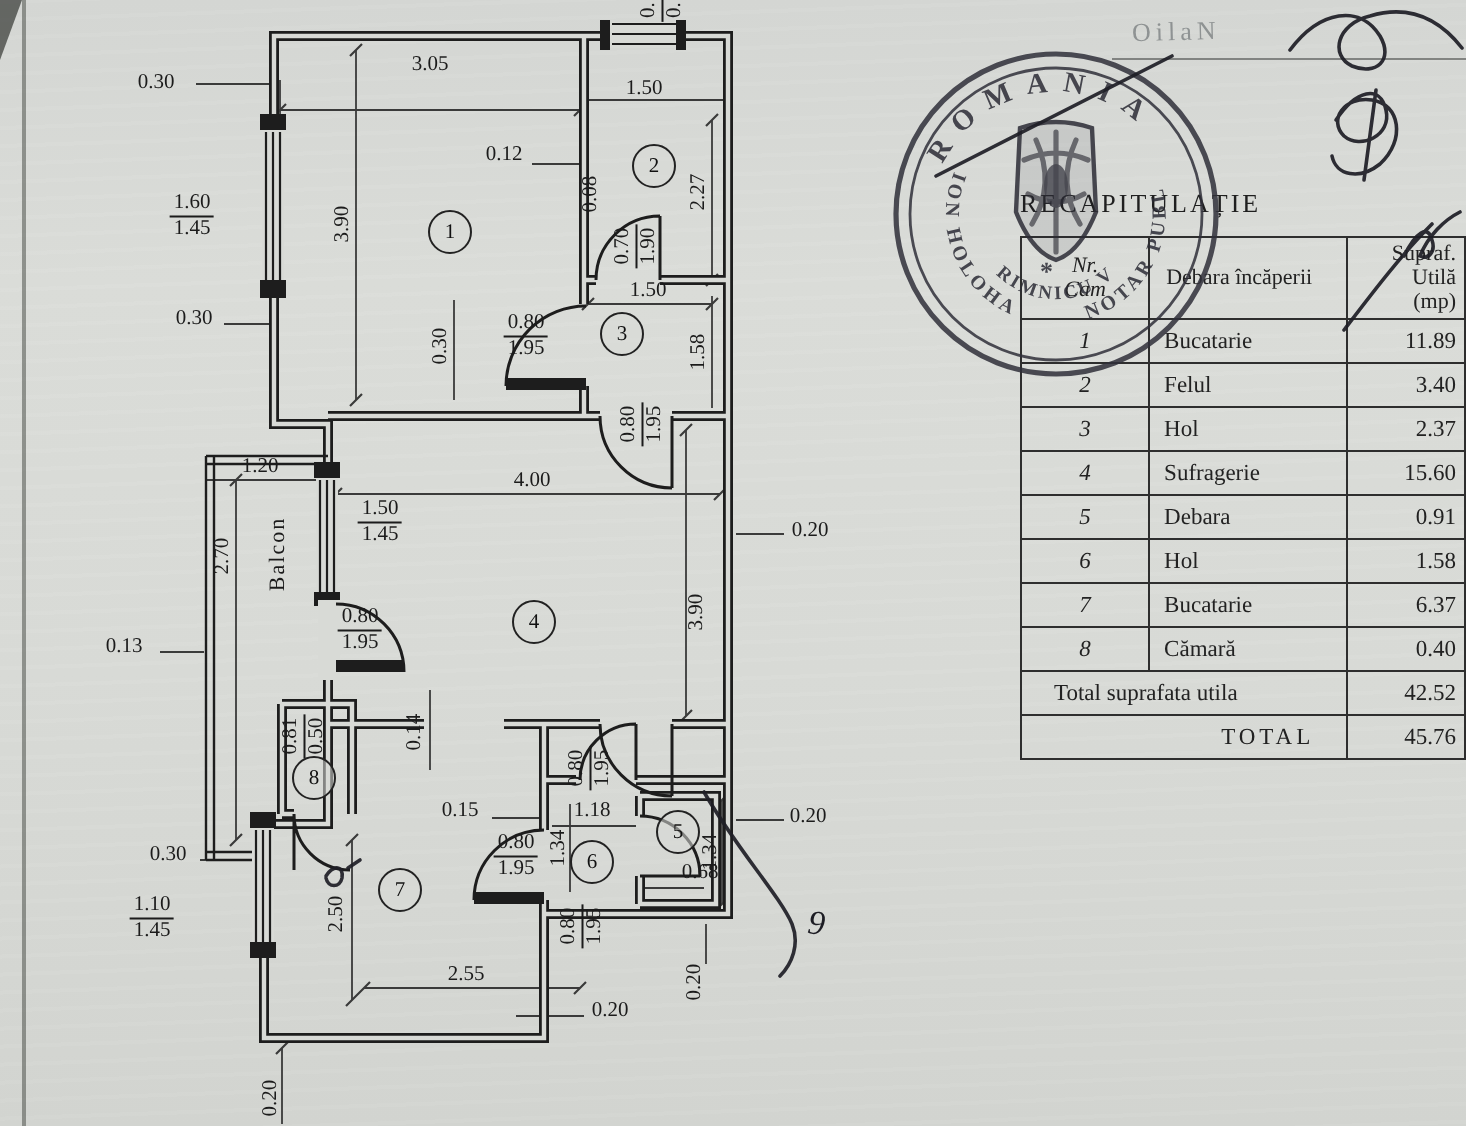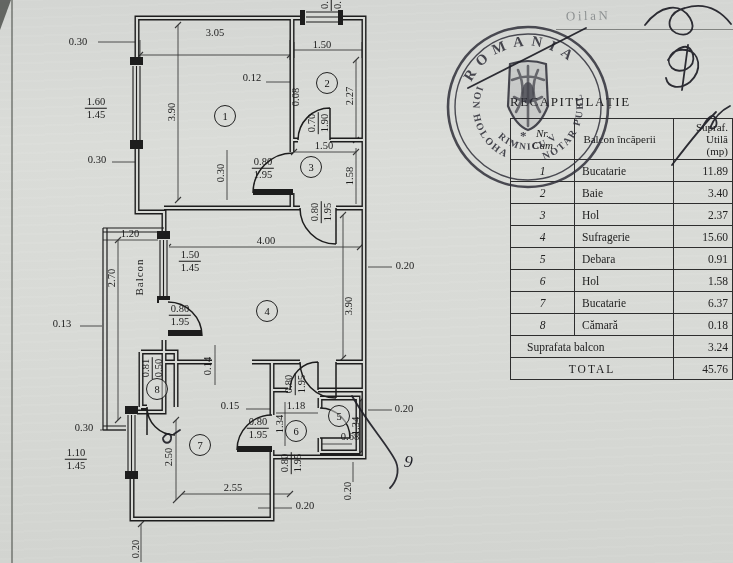--- a/index.html
+++ b/index.html
@@ -28,21 +28,21 @@
   .recap-title{position:absolute;left:510px;top:94px;width:197px;font-size:13px;
      letter-spacing:1.5px;color:#1f1f1f;z-index:3;}
   table.recap{position:absolute;left:510px;top:118px;border-collapse:collapse;z-index:3;color:#222;}
   table.recap td{border:1.4px solid #2e2e2e;font-size:11.5px;padding:0 16px;height:21px;background:transparent;}
   table.recap td.c1{width:42px;text-align:center;font-style:italic;}
   table.recap td.c2{width:104px;text-align:left;padding-left:7px;}
   table.recap td.c3{width:44px;text-align:right;padding-right:4px;}
   table.recap td.hdr{height:40px;font-size:11px;vertical-align:middle;}
   .hdr3{font-size:10.5px;line-height:1.1;text-align:left;}
   .tot-label{font-size:11.5px;}
-  .total-row{text-align:center;letter-spacing:2px;}
+  .total-row{text-align:right;letter-spacing:2px;}
   svg.overlay{position:absolute;left:0;top:0;z-index:5;pointer-events:none;}
   .faint-text{position:absolute;left:566px;top:8px;font-size:13px;letter-spacing:2.5px;
      color:rgba(72,77,82,.5);transform:rotate(-1.5deg);z-index:2;}
   .hand9{position:absolute;left:404px;top:452px;font-size:17px;font-style:italic;color:#1d1d24;
      transform:rotate(7deg);z-index:6;}
   .storia{position:absolute;left:24px;top:509px;font-family:"Liberation Sans",sans-serif;
      font-weight:700;font-size:23px;letter-spacing:.5px;color:#ffffff;opacity:.95;z-index:7;}
 </style>
 </head>
 <body>
@@ -222,35 +222,35 @@
   <span class="rm" style="left:200px;top:445px">7</span>
   <span class="rm" style="left:157px;top:389px">8</span>
 
   <span class="balcon" style="left:139px;top:277px">Balcon</span>
 
   <div class="recap-title">RECAPITULAȚIE</div>
   <table class="recap">
     <tbody>
         <tr>
       <td class="c1 hdr">Nr. Cam</td>
-      <td class="c2 hdr" style="text-align:center">Balcon încăperii</td>
+      <td class="c2 hdr" style="text-align:center">Debara încăperii</td>
       <td class="c3 hdr hdr3">
         <div>Supraf.</div>
         <div>Utilă</div>
         <div>(mp)</div>
       </td>
     </tr>
     <tr>
           <td class="c1">1</td>
           <td class="c2">Bucatarie</td>
           <td class="c3">11.89</td>
         </tr>
     <tr>
           <td class="c1">2</td>
-          <td class="c2">Baie</td>
+          <td class="c2">Felul</td>
           <td class="c3">3.40</td>
         </tr>
     <tr>
           <td class="c1">3</td>
           <td class="c2">Hol</td>
           <td class="c3">2.37</td>
         </tr>
     <tr>
           <td class="c1">4</td>
           <td class="c2">Sufragerie</td>
@@ -267,25 +267,25 @@
           <td class="c3">1.58</td>
         </tr>
     <tr>
           <td class="c1">7</td>
           <td class="c2">Bucatarie</td>
           <td class="c3">6.37</td>
         </tr>
     <tr>
           <td class="c1">8</td>
           <td class="c2">Cămară</td>
-          <td class="c3">0.18</td>
-        </tr>
-    <tr>
-      <td class="tot-label" colspan="2">Suprafata balcon</td>
-      <td class="c3">3.24</td>
+          <td class="c3">0.40</td>
+        </tr>
+    <tr>
+      <td class="tot-label" colspan="2">Total suprafata utila</td>
+      <td class="c3">42.52</td>
     </tr>
     <tr>
       <td class="total-row" colspan="2">TOTAL</td>
       <td class="c3">45.76</td>
     </tr>
   </tbody>
     </table>
 
   <svg class="overlay" width="733" height="563" viewBox="0 0 733 563">
     <g opacity="0.85">

